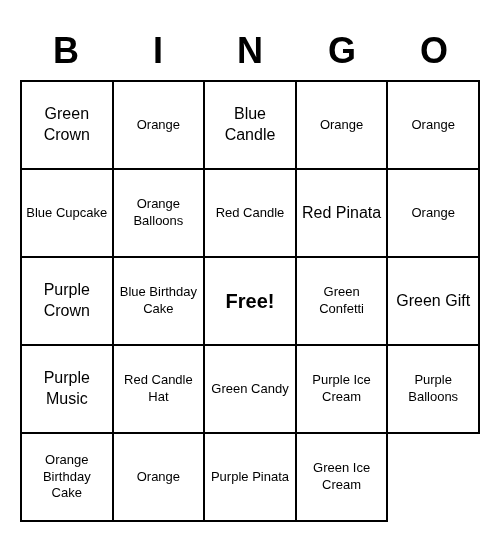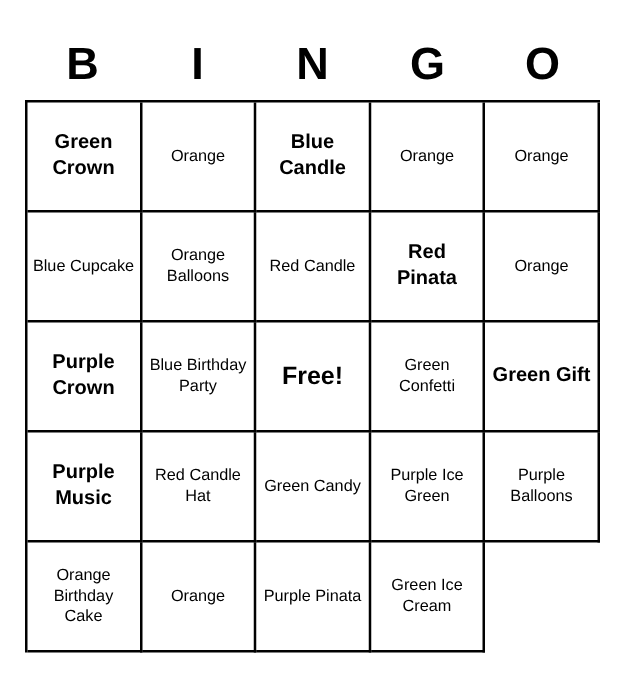--- a/index.html
+++ b/index.html
@@ -41,21 +41,21 @@
       align-items: center;
       justify-content: center;
       text-align: center;
       padding: 6px 4px;
       font-size: 13px;
       color: #000;
       line-height: 1.3;
     }
     .grid-cell.bold-cell {
       font-size: 16px;
-      font-weight: bold;
+      font-weight: normal;
     }
     .grid-cell.free-cell {
       font-size: 20px;
       font-weight: bold;
     }
   </style>
 </head>
 <body>
 
 <div class="bingo-container">
@@ -71,27 +71,27 @@
       <div class="grid-cell">Orange</div>
       <div class="grid-cell bold-cell">Blue Candle</div>
       <div class="grid-cell">Orange</div>
       <div class="grid-cell">Orange</div>
       <div class="grid-cell">Blue Cupcake</div>
       <div class="grid-cell">Orange Balloons</div>
       <div class="grid-cell">Red Candle</div>
       <div class="grid-cell bold-cell">Red Pinata</div>
       <div class="grid-cell">Orange</div>
       <div class="grid-cell bold-cell">Purple Crown</div>
-      <div class="grid-cell">Blue Birthday Party</div>
+      <div class="grid-cell">Blue Birthday Cake</div>
       <div class="grid-cell free-cell">Free!</div>
       <div class="grid-cell">Green Confetti</div>
       <div class="grid-cell bold-cell">Green Gift</div>
       <div class="grid-cell bold-cell">Purple Music</div>
       <div class="grid-cell">Red Candle Hat</div>
       <div class="grid-cell">Green Candy</div>
-      <div class="grid-cell">Purple Ice Green</div>
+      <div class="grid-cell">Purple Ice Cream</div>
       <div class="grid-cell">Purple Balloons</div>
       <div class="grid-cell">Orange Birthday Cake</div>
       <div class="grid-cell">Orange</div>
       <div class="grid-cell">Purple Pinata</div>
       <div class="grid-cell">Green Ice Cream</div>
     </div>
 </div>
 
 </body></html>

